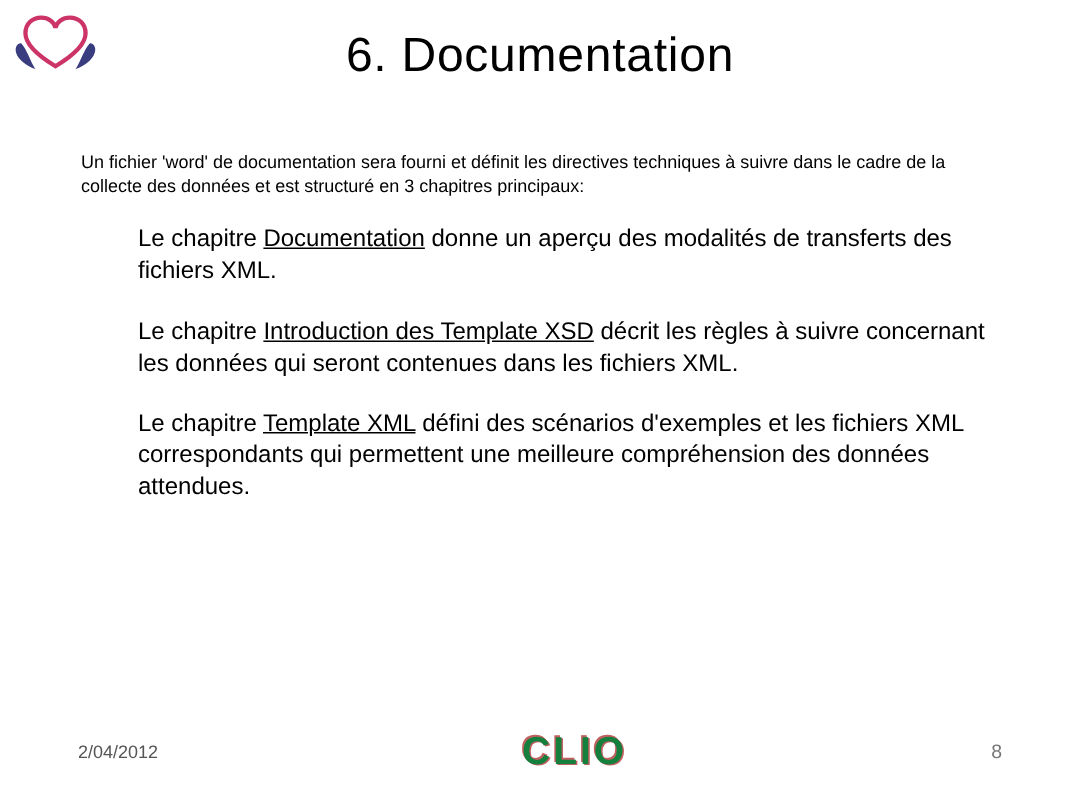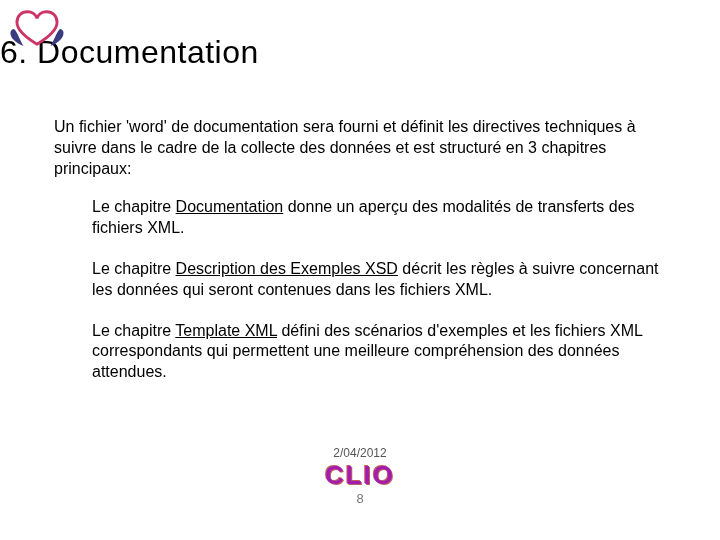--- a/index.html
+++ b/index.html
@@ -13,62 +13,62 @@
     overflow: hidden;
   }
   .logo {
     position: absolute;
     top: 6px;
     left: 8px;
     width: 58px;
     height: 42px;
   }
   .title {
+    text-align: center;
     font-size: 32px;
     font-weight: 400;
-    margin-top: 34px;
+    margin-top: 18px;
     letter-spacing: 0.5px;
   }
   .content {
     padding: 46px 54px 0 54px;
   }
   .intro {
-    font-size: 16px;
+    font-size: 12px;
     line-height: 1.3;
     margin-bottom: 18px;
   }
   .chapter {
     font-size: 16px;
     line-height: 1.3;
     margin: 0 0 20px 38px;
   }
   .underl {
     text-decoration: underline;
   }
   .footer {
     position: absolute;
-    bottom: 34px;
+    bottom: 24px;
     left: 0;
     width: 100%;
     padding: 0 52px;
     display: flex;
     align-items: center;
     justify-content: space-between;
     font-size: 12px;
     color: #666;
-    flex-direction: column;
   }
   .footer-date { color: #555; font-size: 12px; }
   .footer-page { color: #777; font-size: 13px; }
   .footer-logo {
     font-family: "Arial Black", Arial, sans-serif;
     font-weight: 900;
     font-size: 26px;
     letter-spacing: 2px;
-    color: #a21caf;
+    color: #15803d;
     text-shadow: 1px 1px 0 #c06060, -1px -1px 0 #c06060;
   }
 </style>
 </head>
 <body>
 
 <div class="logo">
   <svg viewBox="0 0 60 44" width="58" height="42">
     <path d="M20 6 C14 6 9 10 9 17 C9 26 20 34 30 40 C40 34 51 26 51 17 C51 10 46 6 40 6 C35 6 31 9 30 13 C29 9 25 6 20 6 Z" fill="#ffffff" stroke="#cc3366" stroke-width="3"></path>
     <path d="M6 24 C2 24 0 30 6 36 C10 40 16 42 16 42 C12 36 10 28 6 24 Z" fill="#3a3c80"></path>
@@ -79,21 +79,21 @@
 <h1 class="title">6. Documentation</h1>
 
 <div class="content">
   <p class="intro">Un fichier 'word' de documentation sera fourni et définit les directives techniques à suivre dans le cadre de la collecte des données et est structuré en 3 chapitres principaux:</p>
 
   <p class="chapter">
     <span>Le chapitre </span><span class="underl">Documentation</span><span> donne un aperçu des modalités de transferts des fichiers XML.</span>
   </p>
 
   <p class="chapter">
-    <span>Le chapitre </span><span class="underl">Description des Exemples XSD</span><span> décrit les règles à suivre concernant les données qui seront contenues dans les fichiers XML.</span>
+    <span>Le chapitre </span><span class="underl">Introduction des Template XSD</span><span> décrit les règles à suivre concernant les données qui seront contenues dans les fichiers XML.</span>
   </p>
 
   <p class="chapter">
     <span>Le chapitre </span><span class="underl">Template XML</span><span> défini des scénarios d'exemples et les fichiers XML correspondants qui permettent une meilleure compréhension des données attendues.</span>
   </p>
 </div>
 
 <div class="footer">
   <span class="footer-date">2/04/2012</span>
   <span class="footer-logo">CLIO</span>

